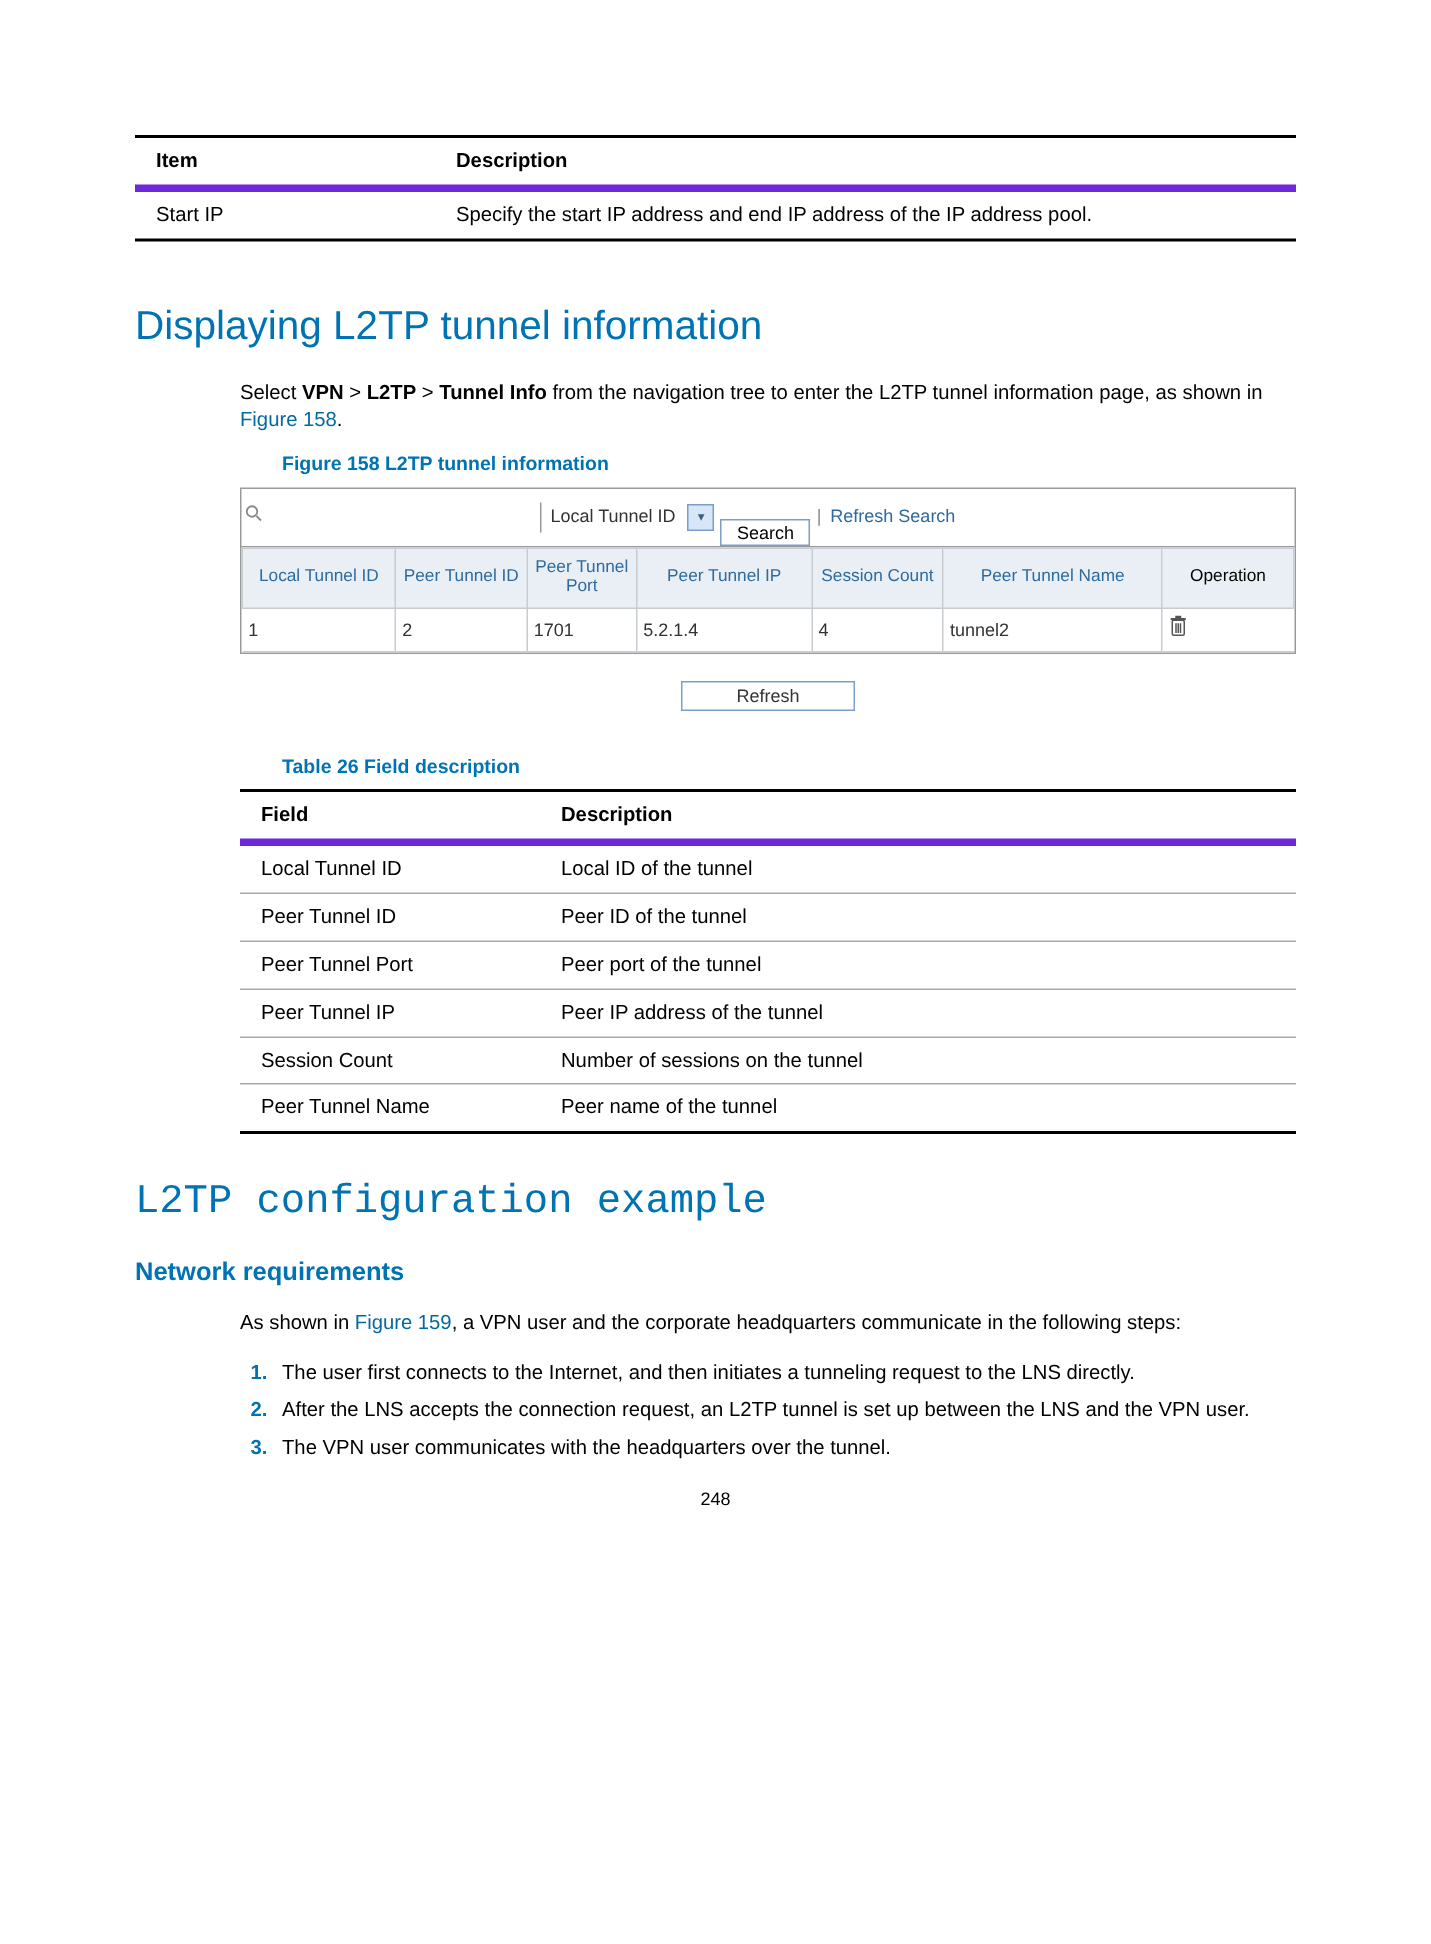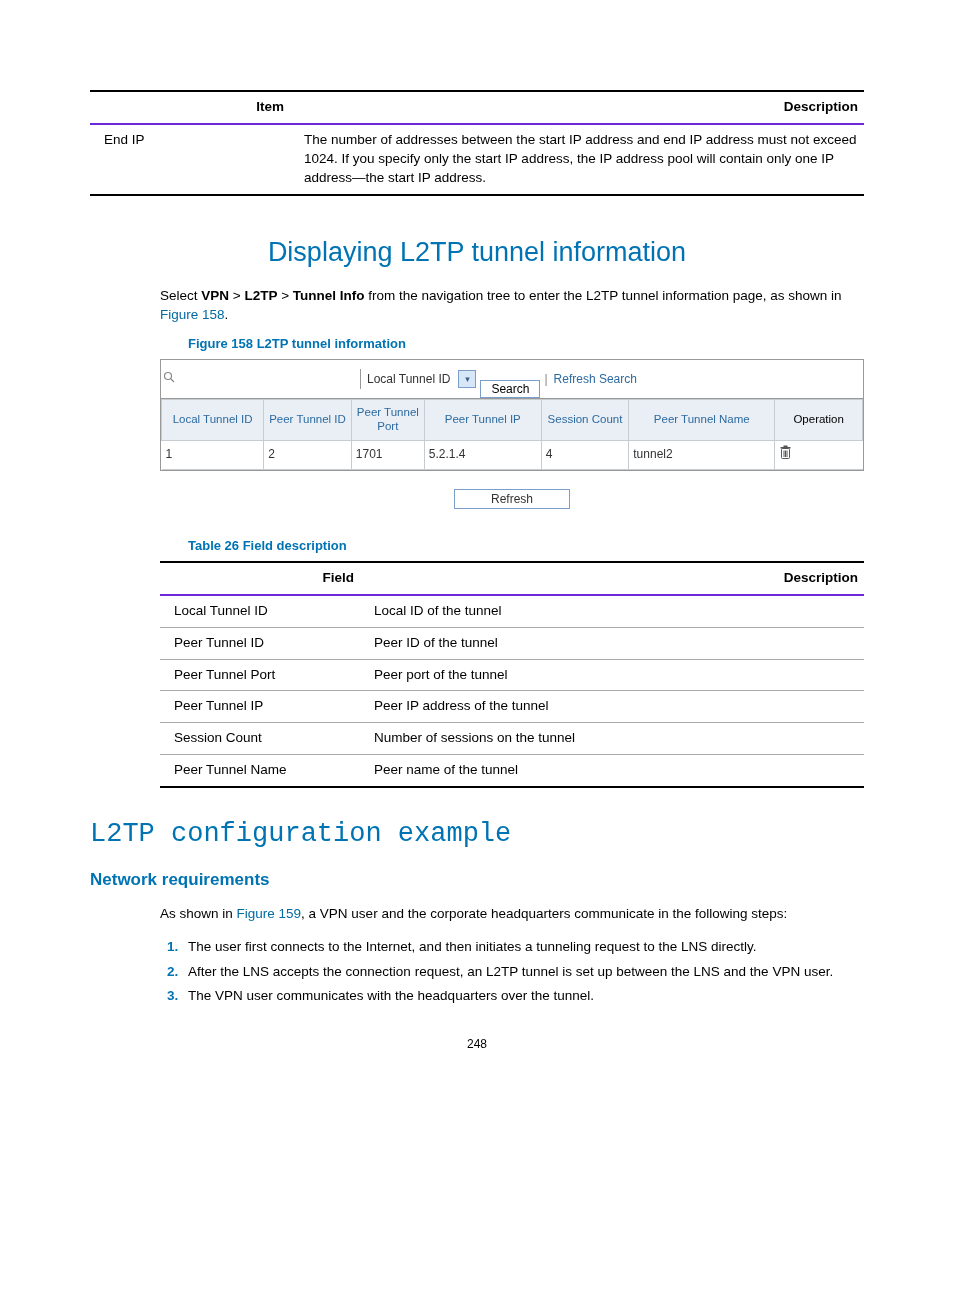--- a/index.html
+++ b/index.html
@@ -6,27 +6,27 @@
     font-family: Arial, Helvetica, sans-serif;
     font-size: 13.5px;
     color: #000;
     margin: 0;
     padding: 90px 90px 50px 90px;
     width: 954px;
     box-sizing: border-box;
     line-height: 1.4;
   }
   .doc-table { width: 100%; border-collapse: collapse; }
-  .doc-table th { text-align: right; font-weight: bold; padding: 6px 6px 6px 14px; border-bottom: 2px solid #6d28d9;}
+  .doc-table th { text-align: left; font-weight: bold; padding: 6px 6px 6px 14px; border-bottom: 5px solid #6d28d9;}
   .doc-table thead tr { border-top: 2px solid #000;}
   .doc-table td { padding: 6px 6px 6px 14px; vertical-align: top; border-bottom: 1px solid #aaa;}
   .doc-table tbody tr:last-child td { border-bottom: 2px solid #000;}
   .doc-table .col1 { width: 180px;}
 
-  h1 { font-family: Arial, sans-serif; font-weight: normal; color: #0073b3; font-size: 27px; margin: 38px 0 16px 0; text-align: center;}
+  h1 { font-family: Arial, sans-serif; font-weight: normal; color: #0073b3; font-size: 27px; margin: 38px 0 16px 0;}
   h2.example { font-family: Liberation Mono, monospace; font-weight: normal; color: #0073b3; font-size: 27px; margin: 28px 0 14px 0;}
   .body-indent { margin-left: 70px;}
   .caption { color: #0073b3; font-weight: bold; margin: 10px 0 6px 0; font-size:13px;padding-left:28px;}
   .breadcrumb { margin-bottom: 4px;}
   .link { color: #0369a1;}
   .bold { font-weight: bold;}
 
   
   .figure-box { border: 1px solid #999; font-family: Tahoma, Arial, sans-serif; font-size: 12px; color:#333;}
   .search-row { display:flex; align-items:center; border-bottom:1px solid #999;}
@@ -45,37 +45,37 @@
   .inner-table td.noleft { border-left:none;}
   .inner-table td.noright{ border-right:none;}
 
   .refresh-wrap { text-align:center; margin:18px 0 28px 0;}
   .refresh-btn { border:1px solid #7a9ec9; background:#fff; padding:2px 36px; font-family: Tahoma, Arial; font-size:12px; color:#333;}
 
   .net-req-h { color:#0073b3; font-weight:bold; font-size:17px; margin: 6px 0 8px 0;}
   ol.steps { margin: 6px 0 0 0; padding-left: 22px;}
   ol.steps li { margin-bottom: 6px; padding-left: 6px;}
   ol.steps li::marker { color:#0073b3; font-weight:bold;}
-  .page-num { text-align:center; font-size:12px; margin-top:30px;}
+  .page-num { text-align:center; font-size:12px; margin-top:16px;}
   .trash-svg { width:13px; height:15px; }
 </style>
 </head>
 <body>
 
 <table class="doc-table">
   <thead>
     <tr>
       <th class="col1">Item</th>
       <th>Description</th>
     </tr>
   </thead>
   <tbody>
     <tr>
-      <td>End IP</td>
-      <td>The number of addresses between the start IP address and end IP address must not exceed 1024. If you specify only the start IP address, the IP address pool will contain only one IP address—the start IP address.</td>
+      <td>Start IP</td>
+      <td>Specify the start IP address and end IP address of the IP address pool.</td>
     </tr>
   </tbody>
 </table>
 
 <h1>Displaying L2TP tunnel information</h1>
 
 <div class="body-indent">
   <p class="breadcrumb">
     <span>Select </span><span class="bold">VPN</span><span> &gt; </span><span class="bold">L2TP</span><span> &gt; </span><span class="bold">Tunnel Info</span><span> from the navigation tree to enter the L2TP tunnel information page, as shown in </span><span class="link">Figure 158</span><span>.</span>
   </p>

